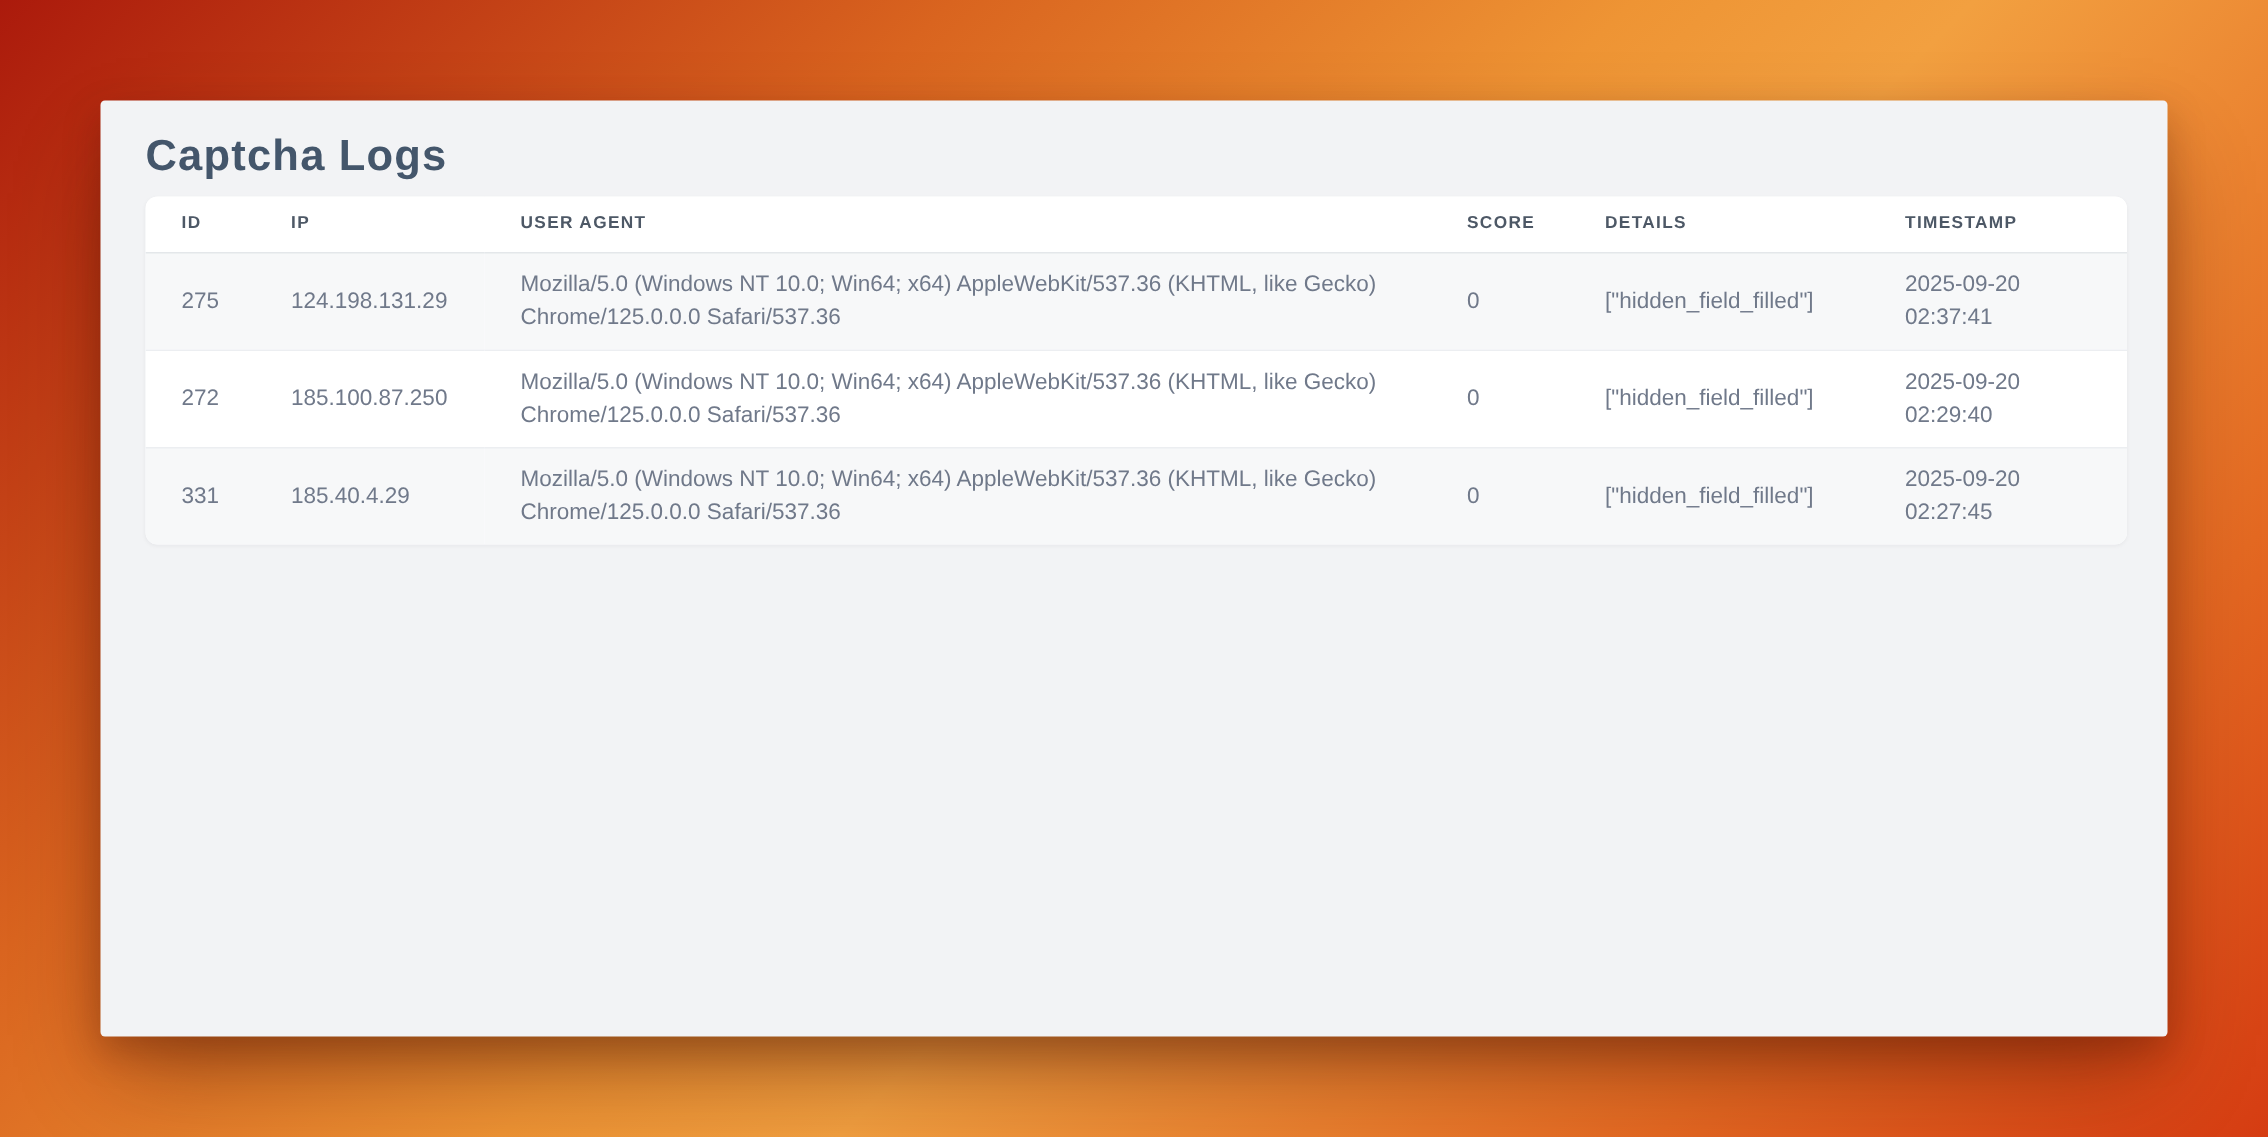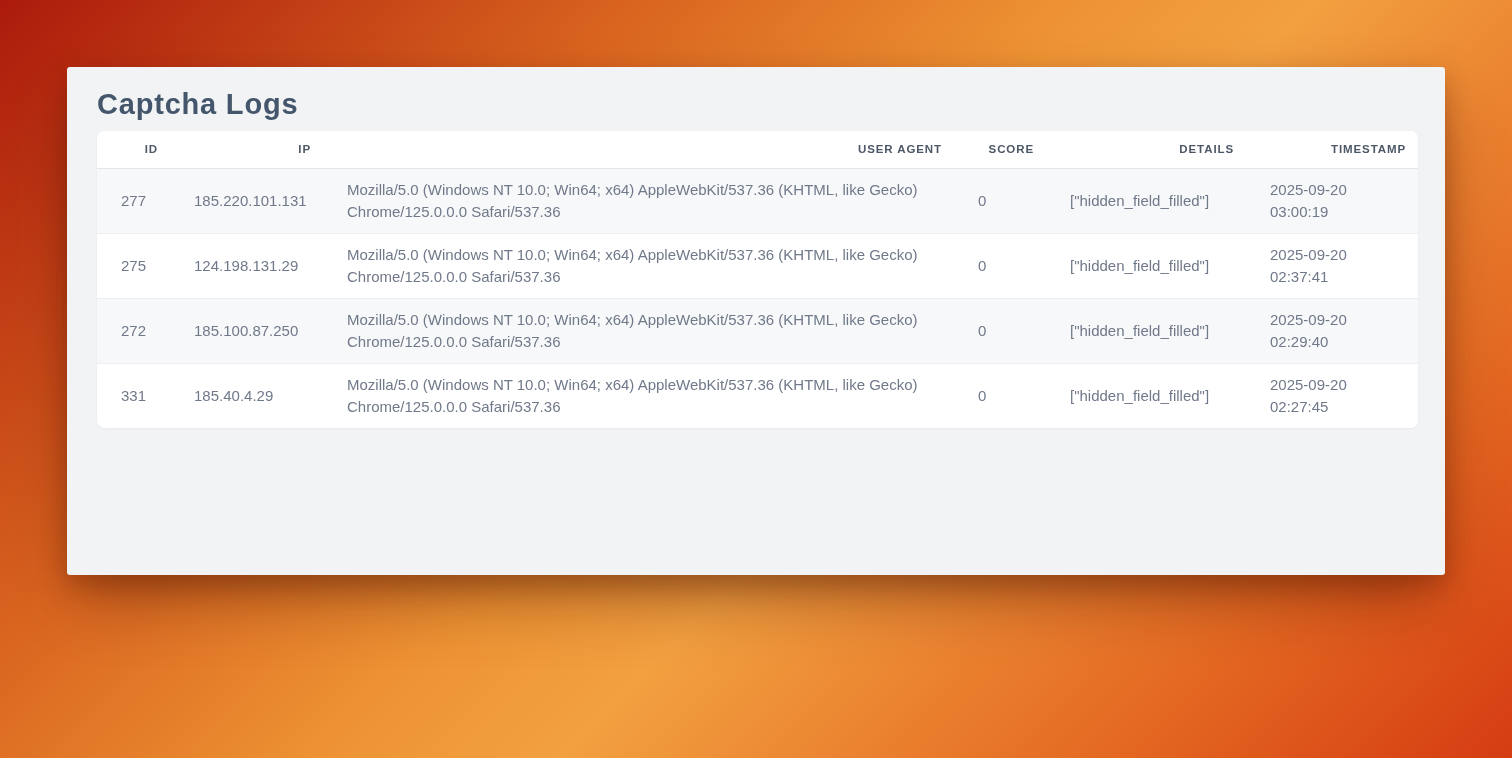--- a/index.html
+++ b/index.html
@@ -7,21 +7,21 @@
     width: 1512px; height: 758px;
     overflow: hidden;
     font-family: "Liberation Sans", sans-serif;
   }
   body {
     background: linear-gradient(135deg, #ab1a0c 0%, #d9641f 28%, #ee9434 48%, #f2a040 58%, #e46922 82%, #d53c12 100%);
   }
   .card {
     position: absolute;
     left: 67px; top: 67px;
-    width: 1378px; height: 508px;
+    width: 1378px; height: 624px;
     background: #f2f3f5;
     border-radius: 3px;
     box-shadow: 0 30px 60px -10px rgba(70, 15, 0, 0.45), 0 10px 24px rgba(70, 15, 0, 0.25);
     overflow: hidden;
   }
   .card-title {
     margin: 16px 0 0 30px;
     font-size: 29px;
     font-weight: 700;
     letter-spacing: 0.8px;
@@ -44,21 +44,21 @@
   }
   col.c-id { width: 73px; }
   col.c-ip { width: 153px; }
   col.c-ua { width: 631px; }
   col.c-score { width: 92px; }
   col.c-details { width: 200px; }
   col.c-ts { width: 172px; }
   thead th {
     height: 37px;
     padding: 0 12px 0 24px;
-    text-align: right;
+    text-align: left;
     vertical-align: middle;
     font-size: 11.5px;
     font-weight: 700;
     letter-spacing: 0.9px;
     color: #4d5866;
     background: #ffffff;
     border-bottom: 1px solid #e4e7ea;
     white-space: nowrap;
   }
   tbody td {
@@ -95,28 +95,20 @@
           <th>ID</th>
           <th>IP</th>
           <th>USER AGENT</th>
           <th>SCORE</th>
           <th>DETAILS</th>
           <th>TIMESTAMP</th>
         </tr>
       </thead>
       <tbody>
           <tr>
-    <td>277</td>
-    <td>185.220.101.131</td>
-    <td>Mozilla/5.0 (Windows NT 10.0; Win64; x64) AppleWebKit/537.36 (KHTML, like Gecko) Chrome/125.0.0.0 Safari/537.36</td>
-    <td>0</td>
-    <td>["hidden_field_filled"]</td>
-    <td>2025-09-20 03:00:19</td>
-  </tr>
-          <tr>
     <td>275</td>
     <td>124.198.131.29</td>
     <td>Mozilla/5.0 (Windows NT 10.0; Win64; x64) AppleWebKit/537.36 (KHTML, like Gecko) Chrome/125.0.0.0 Safari/537.36</td>
     <td>0</td>
     <td>["hidden_field_filled"]</td>
     <td>2025-09-20 02:37:41</td>
   </tr>
           <tr>
     <td>272</td>
     <td>185.100.87.250</td>

